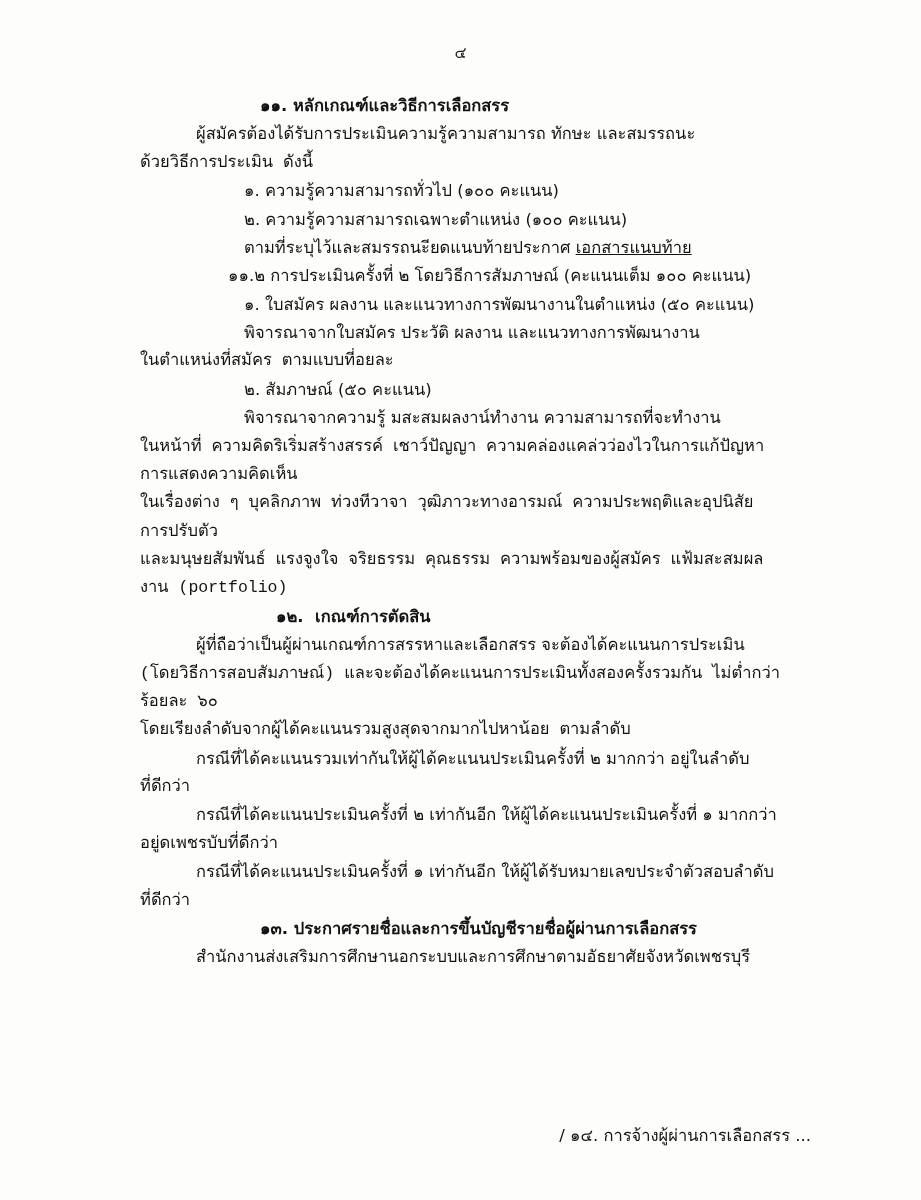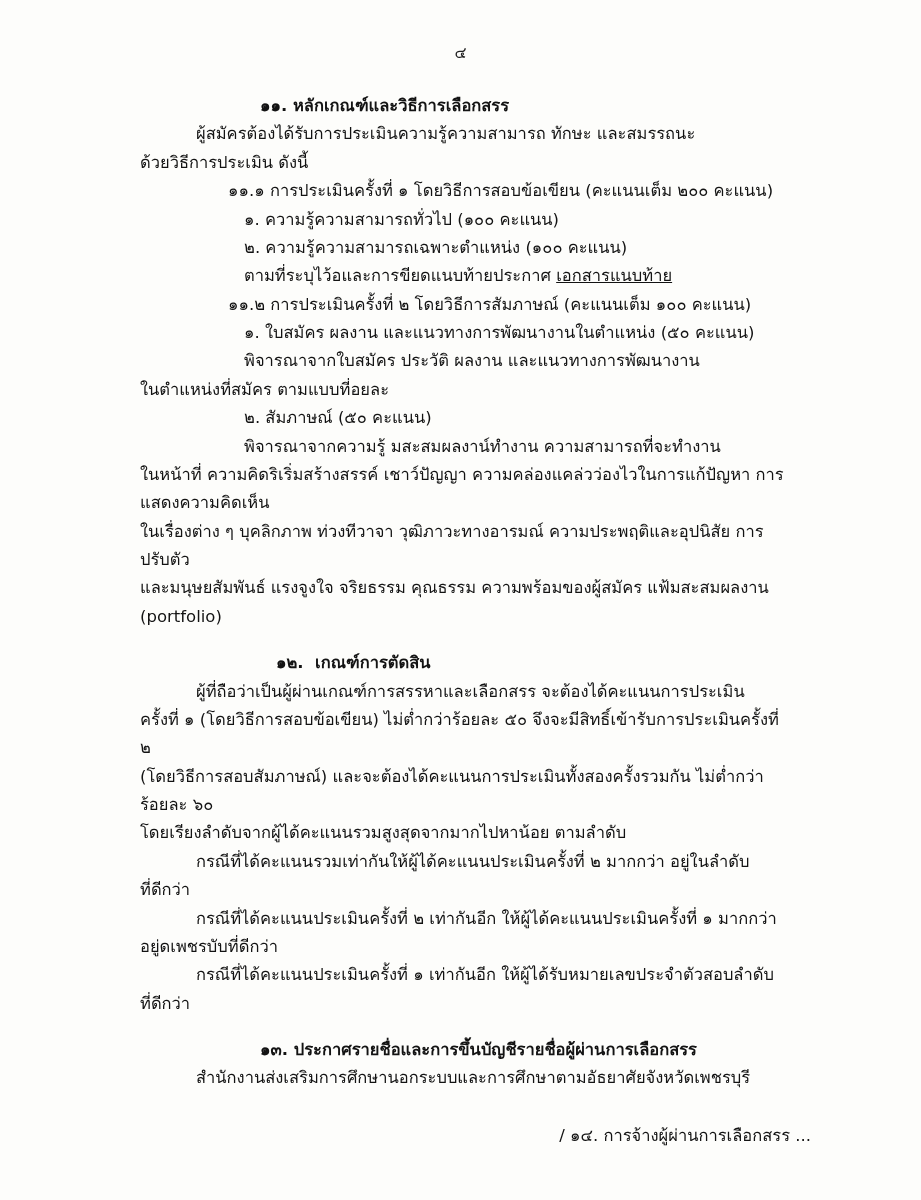--- a/index.html
+++ b/index.html
@@ -37,25 +37,25 @@
   }
   .para {
     margin: 0 0 0 0;
     white-space: pre-wrap;
   }
   .heading {
     font-weight: bold;
   }
   .h-indent-1 { padding-left: 120px; }
   .h-indent-2 { padding-left: 136px; }
-  .ind-0 { padding-left: 0; }
+  .ind-0 { padding-left: 0; font-family: Liberation Mono, monospace; }
   .ind-1 { padding-left: 56px; }
   .ind-2 { padding-left: 88px; }
   .ind-3 { padding-left: 104px; }
-  .gap-md { margin-top: 18px; }
+  .gap-md { }
   .underline { text-decoration: underline; }
   .footer-note {
     position: absolute;
     bottom: 52px;
     right: 110px;
     font-size: 16.5px;
     color: #131313;
   }
 </style>
 </head>
@@ -63,37 +63,35 @@
 
 <div class="page">
 
   <div class="page-number">๔</div>
 
   <div class="content">
 
     <div class="para heading h-indent-1">๑๑. หลักเกณฑ์และวิธีการเลือกสรร</div>
     <div class="para ind-1">ผู้สมัครต้องได้รับการประเมินความรู้ความสามารถ ทักษะ และสมรรถนะ</div>
     <div class="para ind-0">ด้วยวิธีการประเมิน ดังนี้</div>
-    <div class="para ind-2">๑๑.๑ การประเมินครั้งที่ ๑ โดยวิธีการสอบข้อเขียน (คะแนนเต็ม ๒๐๐ คะแนน)</div>
     <div class="para ind-3">๑. ความรู้ความสามารถทั่วไป (๑๐๐ คะแนน)</div>
     <div class="para ind-3">๒. ความรู้ความสามารถเฉพาะตำแหน่ง (๑๐๐ คะแนน)</div>
-    <div class="para ind-3"><span>ตามที่ระบุไว้อและการขียดแนบท้ายประกาศ </span><span class="underline">เอกสารแนบท้าย</span></div>
+    <div class="para ind-3"><span>ตามที่ระบุไว้และสมรรถนะียดแนบท้ายประกาศ </span><span class="underline">เอกสารแนบท้าย</span></div>
     <div class="para ind-2">๑๑.๒ การประเมินครั้งที่ ๒ โดยวิธีการสัมภาษณ์ (คะแนนเต็ม ๑๐๐ คะแนน)</div>
     <div class="para ind-3">๑. ใบสมัคร ผลงาน และแนวทางการพัฒนางานในตำแหน่ง (๕๐ คะแนน)</div>
     <div class="para ind-3">พิจารณาจากใบสมัคร ประวัติ ผลงาน และแนวทางการพัฒนางาน</div>
     <div class="para ind-0">ในตำแหน่งที่สมัคร ตามแบบที่อยละ</div>
     <div class="para ind-3">๒. สัมภาษณ์ (๕๐ คะแนน)</div>
     <div class="para ind-3">พิจารณาจากความรู้ มสะสมผลงาน์ทำงาน ความสามารถที่จะทำงาน</div>
     <div class="para ind-0">ในหน้าที่ ความคิดริเริ่มสร้างสรรค์ เชาว์ปัญญา ความคล่องแคล่วว่องไวในการแก้ปัญหา การแสดงความคิดเห็น</div>
     <div class="para ind-0">ในเรื่องต่าง ๆ บุคลิกภาพ ท่วงทีวาจา วุฒิภาวะทางอารมณ์ ความประพฤติและอุปนิสัย การปรับตัว</div>
     <div class="para ind-0">และมนุษยสัมพันธ์ แรงจูงใจ จริยธรรม คุณธรรม ความพร้อมของผู้สมัคร แฟ้มสะสมผลงาน (portfolio)</div>
 
     <div class="para heading h-indent-2 gap-md">๑๒.  เกณฑ์การตัดสิน</div>
     <div class="para ind-1">ผู้ที่ถือว่าเป็นผู้ผ่านเกณฑ์การสรรหาและเลือกสรร จะต้องได้คะแนนการประเมิน</div>
-    <div class="para ind-0">ครั้งที่ ๑ (โดยวิธีการสอบข้อเขียน) ไม่ต่ำกว่าร้อยละ ๕๐ จึงจะมีสิทธิ์เข้ารับการประเมินครั้งที่ ๒</div>
     <div class="para ind-0">(โดยวิธีการสอบสัมภาษณ์) และจะต้องได้คะแนนการประเมินทั้งสองครั้งรวมกัน ไม่ต่ำกว่าร้อยละ ๖๐</div>
     <div class="para ind-0">โดยเรียงลำดับจากผู้ได้คะแนนรวมสูงสุดจากมากไปหาน้อย ตามลำดับ</div>
     <div class="para ind-1">กรณีที่ได้คะแนนรวมเท่ากันให้ผู้ได้คะแนนประเมินครั้งที่ ๒ มากกว่า อยู่ในลำดับ</div>
     <div class="para ind-0">ที่ดีกว่า</div>
     <div class="para ind-1">กรณีที่ได้คะแนนประเมินครั้งที่ ๒ เท่ากันอีก ให้ผู้ได้คะแนนประเมินครั้งที่ ๑ มากกว่า</div>
     <div class="para ind-0">อยู่ดเพชรบับที่ดีกว่า</div>
     <div class="para ind-1">กรณีที่ได้คะแนนประเมินครั้งที่ ๑ เท่ากันอีก ให้ผู้ได้รับหมายเลขประจำตัวสอบลำดับ</div>
     <div class="para ind-0">ที่ดีกว่า</div>
 
     <div class="para heading h-indent-1 gap-md">๑๓. ประกาศรายชื่อและการขึ้นบัญชีรายชื่อผู้ผ่านการเลือกสรร</div>

